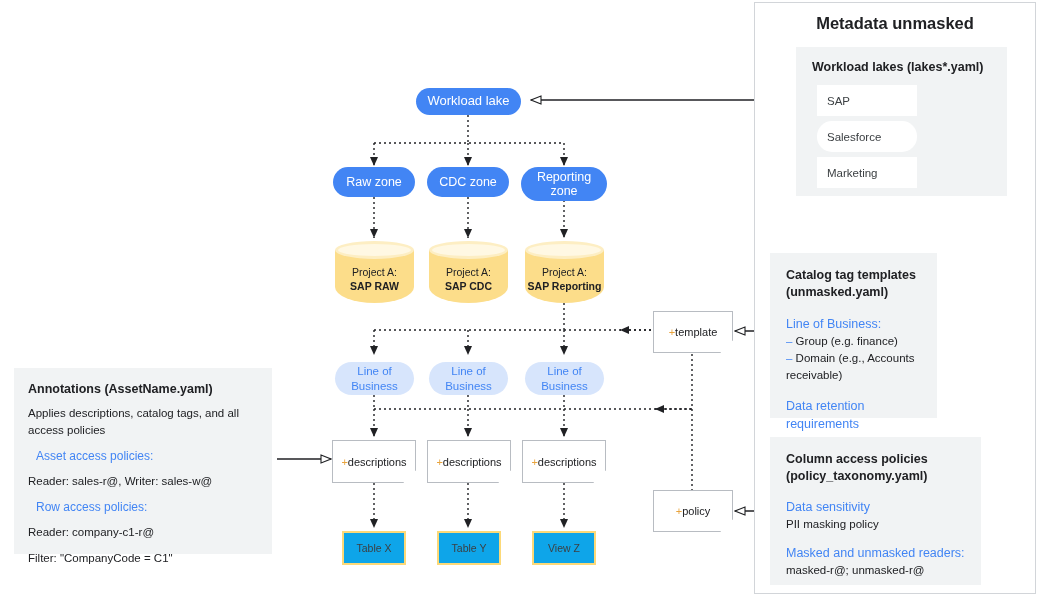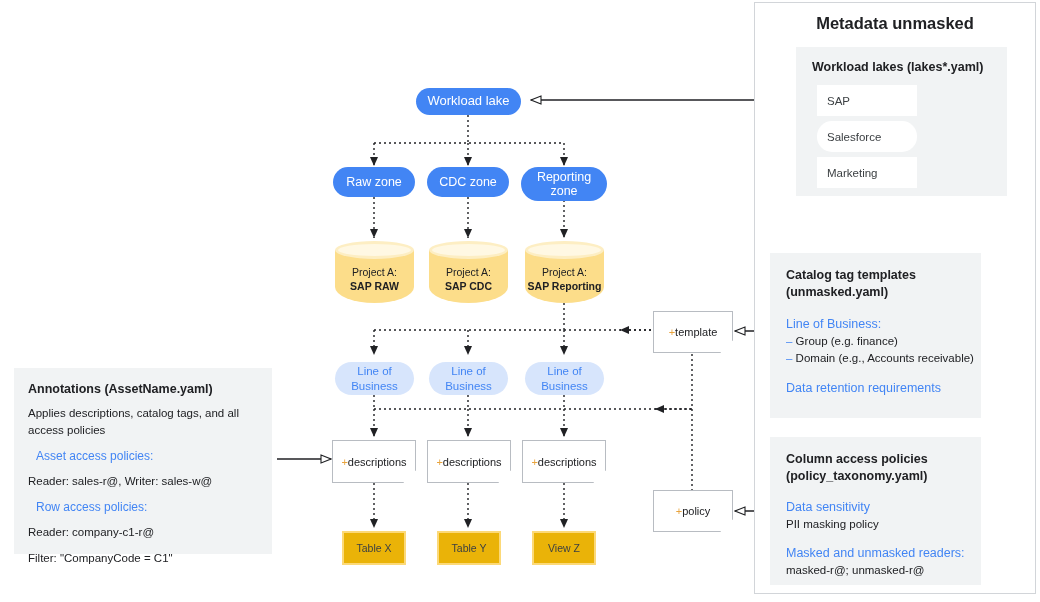--- a/index.html
+++ b/index.html
@@ -68,21 +68,21 @@
     width:12px;height:12px;background:#ffffff;
     border-left:1px solid #b8bcc2;border-top:1px solid #b8bcc2;
     transform:none;
     clip-path:polygon(100% 0,0 100%,100% 100%);
   }
   .note .plus{color:#e8a33d;}
 
   
   .tbox{
     position:absolute;box-sizing:border-box;
-    background:#eab308;border:2px solid #fcd978;
+    background:#0ea5e9;border:2px solid #fcd978;
     display:flex;align-items:center;justify-content:center;
     font-size:10.5px;color:#3c4043;
   }
 
   
   #meta-panel{
     position:absolute;left:754px;top:2px;width:282px;height:592px;
     border:1px solid #d2d5d9;background:#ffffff;box-sizing:border-box;
   }
   #meta-title{
@@ -268,21 +268,21 @@
   <div id="meta-panel"></div>
   <div id="meta-title">Metadata unmasked</div>
 
   <div class="gcard" style="left:796px;top:47px;width:211px;height:149px;padding:12px 0 0 16px;">
     <h4>Workload lakes (lakes*.yaml)</h4>
   </div>
   <div class="lake-item" style="left:817px;top:85px;width:100px;height:31px;">SAP</div>
   <div class="lake-item" style="left:817px;top:121px;width:100px;height:31px;border-radius:15px;">Salesforce</div>
   <div class="lake-item" style="left:817px;top:157px;width:100px;height:31px;">Marketing</div>
 
-  <div class="gcard" style="left:770px;top:253px;width:211px;height:165px;padding:14px 0 0 16px;">
+  <div class="gcard" style="left:770px;top:253px;width:167px;height:165px;padding:14px 0 0 16px;">
     <h4>Catalog tag templates</h4>
     <h4>(unmasked.yaml)</h4>
     <div style="height:14px;"></div>
     <div class="blue-h">Line of Business:</div>
     <div class="plain">
       <span class="dash">–</span><span> Group (e.g. finance)</span>
     </div>
     <div class="plain">
       <span class="dash">–</span><span> Domain (e.g., Accounts receivable)</span>
     </div>

